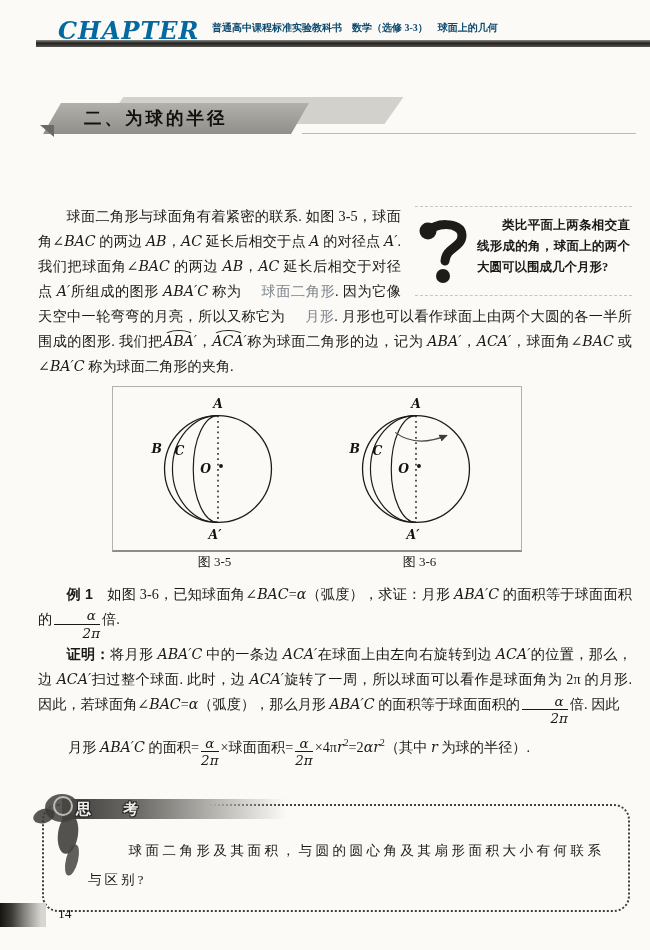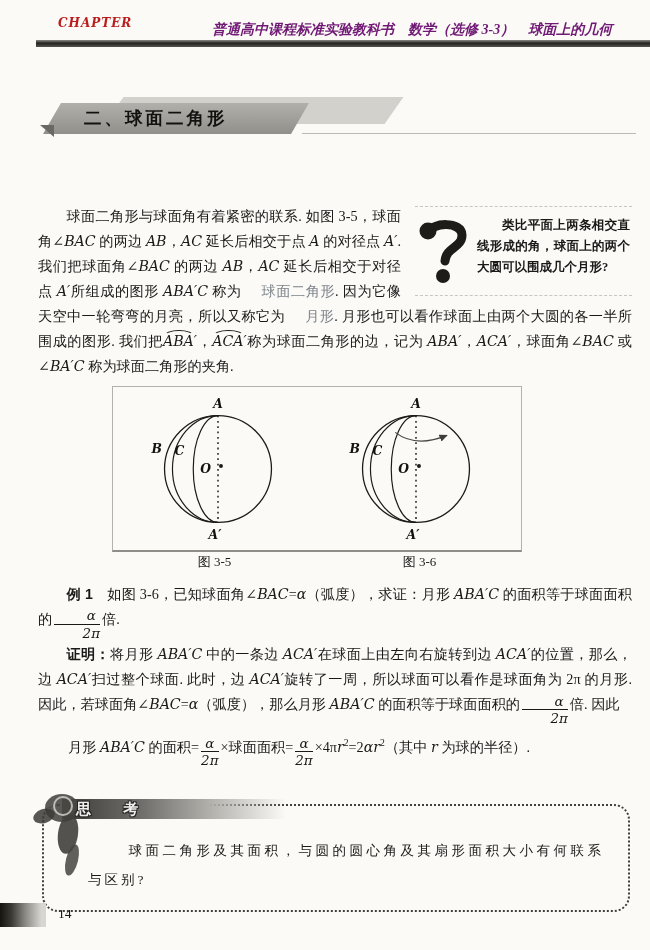--- a/index.html
+++ b/index.html
@@ -1,22 +1,22 @@
 <!DOCTYPE html>
 <html><head>
 <meta charset="utf-8">
 <style>
   html,body{margin:0;padding:0;background:#e9e8e4;}
   .page{position:relative;width:650px;height:950px;background:#fbfaf7;overflow:hidden;
         font-family:"Liberation Serif","DejaVu Serif",serif;color:#1a1918;}
   
   .chapter{position:absolute;left:58px;top:16px;font-family:"DejaVu Serif",serif;
-           font-style:italic;font-weight:700;font-size:12px;letter-spacing:1px;color:#b91c1c;}
-  .booktitle{position:absolute;left:212px;top:21px;font-size:14px;font-weight:700;
-             font-style:italic;color:#701a75;white-space:nowrap;}
+           font-style:italic;font-weight:700;font-size:24px;letter-spacing:1px;color:#0369a1;}
+  .booktitle{position:absolute;left:212px;top:21px;font-size:10px;font-weight:700;
+             color:#0c4a6e;white-space:nowrap;}
   .band{position:absolute;left:36px;top:40px;right:0;height:7px;
         background:linear-gradient(to bottom,#8d8b87 0%,#23221f 45%,#55534f 100%);}
   
   .banner{position:absolute;left:44px;top:95px;width:596px;height:46px;}
   .banner-tail{position:absolute;left:70px;top:2px;width:280px;height:27px;background:#d3d1cb;
                transform:skewX(-35deg);}
   .banner-main{position:absolute;left:8px;top:8px;width:248px;height:31px;
                background:linear-gradient(to bottom,#b2b0aa,#918f89);transform:skewX(-30deg);}
   .banner-fold{position:absolute;left:-4px;top:30px;width:0;height:0;
                border-top:12px solid #6b6964;border-left:14px solid transparent;}
@@ -83,21 +83,21 @@
 <div class="page">
 
   <div class="chapter">CHAPTER</div>
   <div class="booktitle">普通高中课程标准实验教科书　数学（选修 3-3）　球面上的几何</div>
   <div class="band"></div>
 
   <div class="banner">
     <div class="banner-tail"></div>
     <div class="banner-main"></div>
     <div class="banner-fold"></div>
-    <div class="banner-title">二、球面二角形</div>
+    <div class="banner-title">二、为球的半径</div>
     <div class="banner-line"></div>
   </div>
 
   <div class="content">
 
     <aside class="qbox">
       <div class="qmark">
         <svg width="50" height="66" viewBox="0 0 50 66">
           <path d="M10,14 C12,3 43,2 43,16 C43,29 27,28 26,42" fill="none" stroke="#1d1c19" stroke-width="9" stroke-linecap="round"></path>
           <circle cx="9" cy="12" r="8.5" fill="#1d1c19"></circle>

